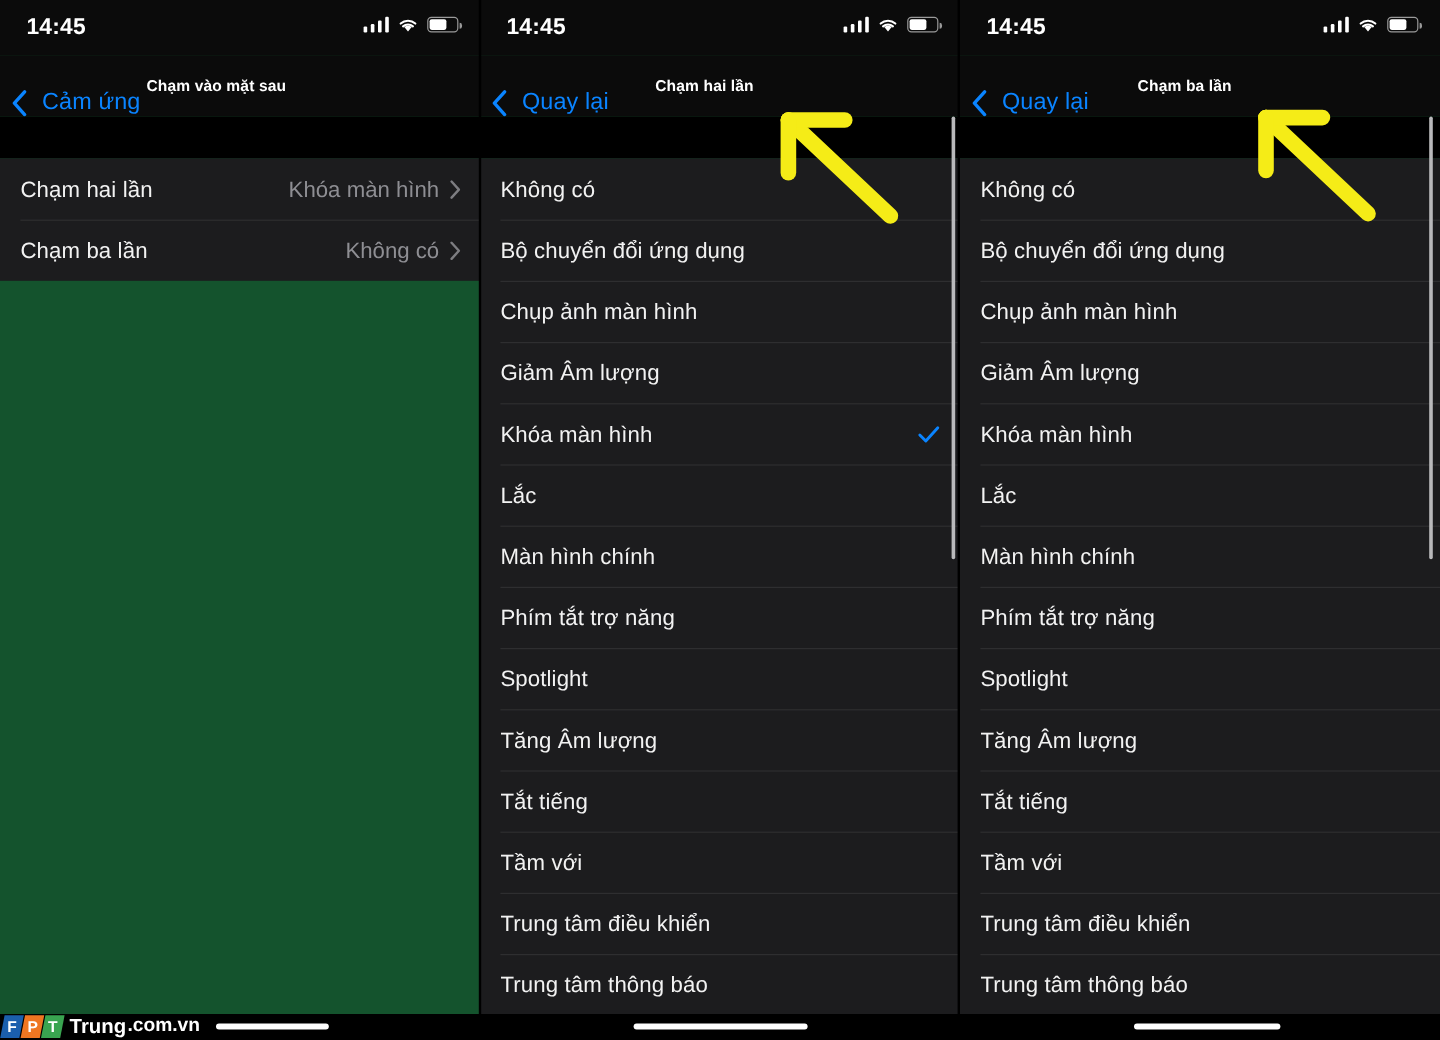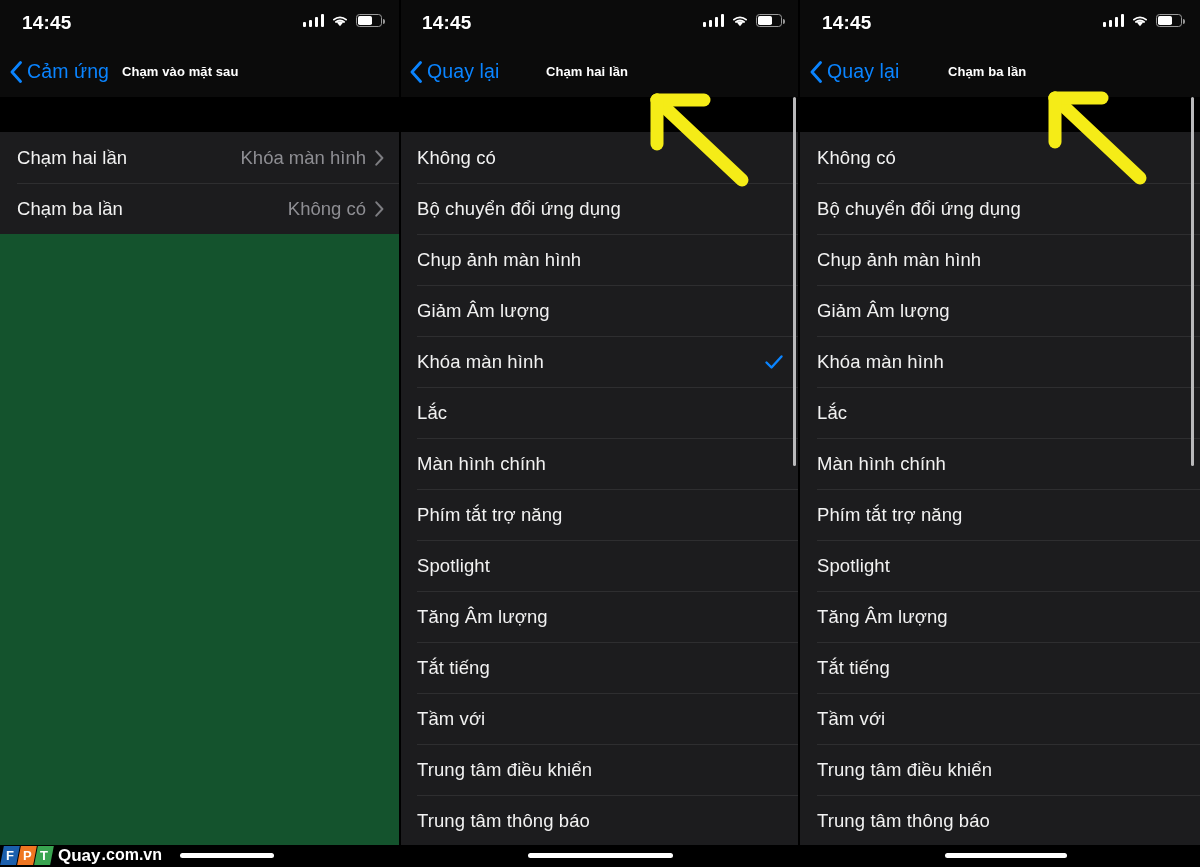--- a/index.html
+++ b/index.html
@@ -31,21 +31,21 @@
   .signal i:nth-child(4){height:13px;}
   .wifi{width:18px;height:13px;}
   .batt{position:relative;width:26px;height:13px;border:1.6px solid #9a9a9a;border-radius:3.5px;box-sizing:border-box;}
   .batt::after{content:"";position:absolute;right:-4px;top:3.5px;width:2.2px;height:5px;background:#9a9a9a;border-radius:0 2px 2px 0;}
   .batt span{position:absolute;left:1.4px;top:1.4px;bottom:1.4px;width:55%;background:#ffffff;border-radius:1.8px;display:block;}
 
   
   .navbar{position:relative;height:51px;background:#0b0b0b;}
   .nav-back{
     position:absolute;left:10px;top:0;height:51px;
-    display:flex;align-items:center;gap:4px;cursor:pointer;
+    display:flex;align-items:flex-end;gap:12px;cursor:pointer;
   }
   .chev-back{width:13px;height:22px;flex:0 0 auto;}
   .nav-back-label{color:#0a84ff;font-size:19.5px;letter-spacing:.1px;}
   .nav-title{
     position:absolute;left:0;right:0;top:0;height:51px;
     display:flex;align-items:center;justify-content:center;
     color:#ffffff;font-size:13px;font-weight:700;letter-spacing:.1px;
     pointer-events:none;
   }
   #panel1 .nav-title{justify-content:flex-start;padding-left:122px;}
@@ -370,18 +370,18 @@
         <div class="fpt-blk fpt-f" title="F">
             <span>F</span>
           </div>
         <div class="fpt-blk fpt-p" title="P">
             <span>P</span>
           </div>
         <div class="fpt-blk fpt-t" title="T">
             <span>T</span>
           </div>
       </div>
-      <div class="wm-shop">Quay</div>
+      <div class="wm-shop">Trung</div>
       <div class="wm-tld">.com.vn</div>
     </div>
   </div>
 
 </div>
 
 </body></html>

